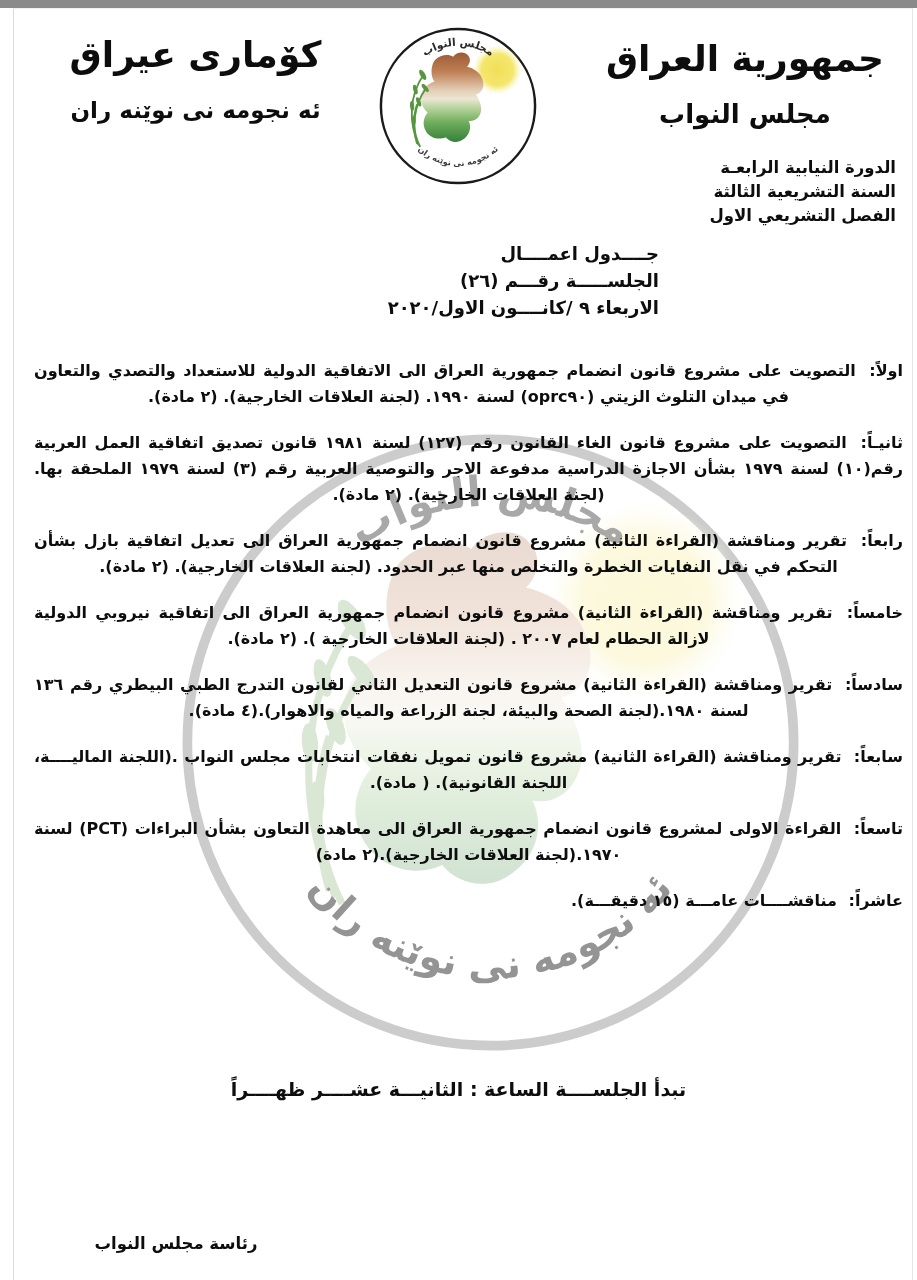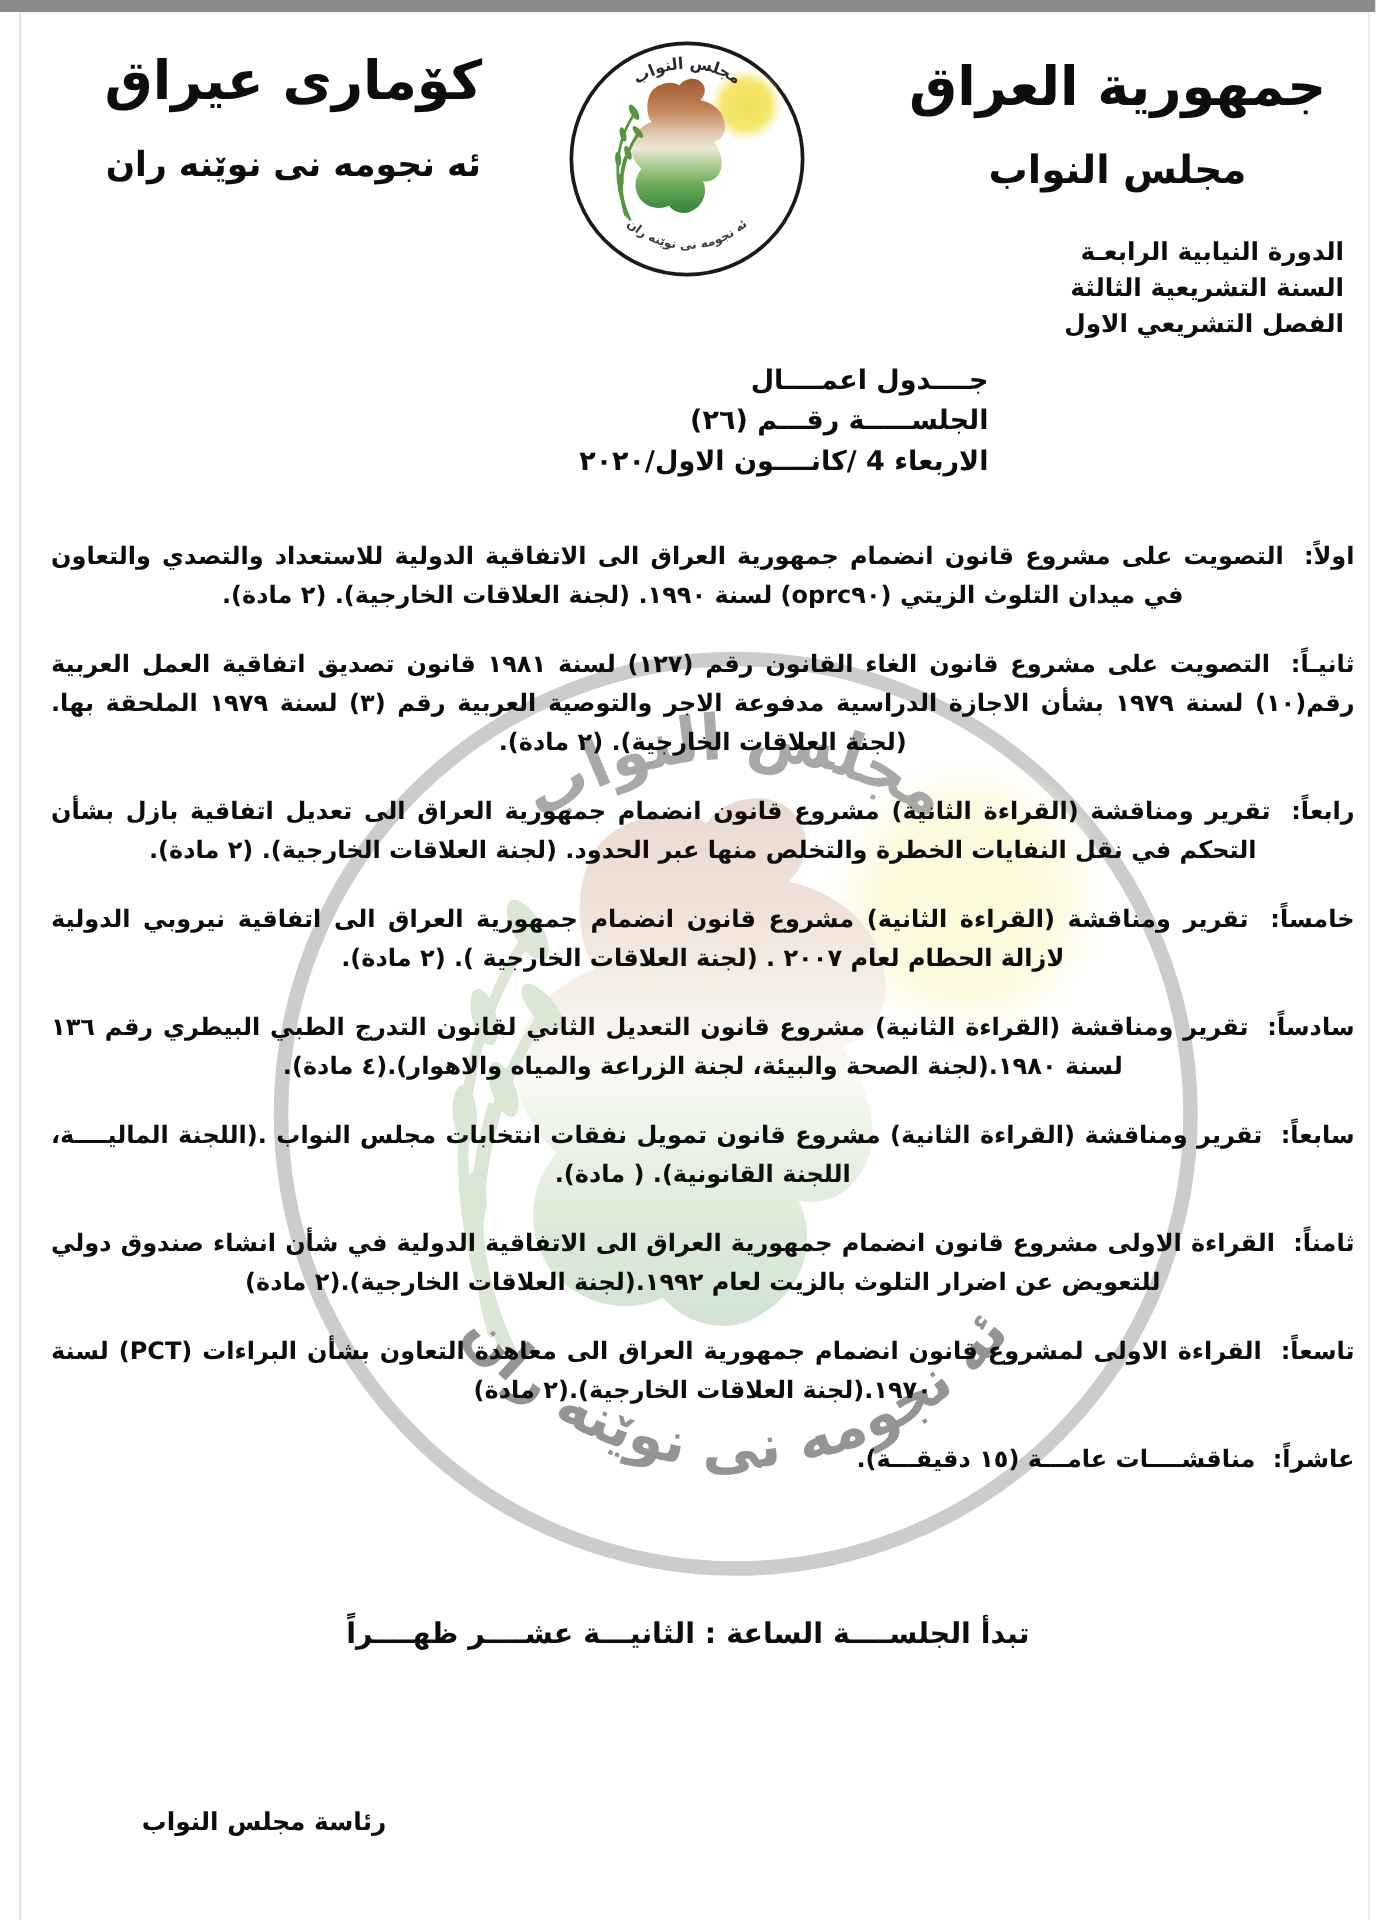--- a/index.html
+++ b/index.html
@@ -34,21 +34,21 @@
 
   
   .agenda-list{position:absolute;left:34px;right:14px;top:358px;z-index:2;}
   .item{direction:rtl;text-align:justify;text-align-last:center;font-weight:bold;
     font-size:16px;line-height:26px;margin-bottom:20px;}
   .item .label{margin-left:6px;}
   .item.single{text-align:right;text-align-last:right;}
 
   .session-time-line{position:absolute;left:0;top:1078px;width:917px;text-align:center;direction:rtl;
     font-weight:bold;font-size:19px;}
-  .signature{position:absolute;left:66px;top:1205px;width:220px;text-align:center;direction:rtl;
+  .signature{position:absolute;left:66px;top:1234px;width:220px;text-align:center;direction:rtl;
     font-weight:bold;font-size:16.5px;}
 
   
   .watermark{position:absolute;left:168px;top:420px;width:645px;height:645px;z-index:1;pointer-events:none;}
   .watermark svg{width:100%;height:100%;}
 </style>
 </head>
 <body>
 
 <div class="page">
@@ -116,21 +116,21 @@
 
   <div class="session-info">
     <div>الدورة النيابية الرابعـة</div>
     <div>السنة التشريعية الثالثة</div>
     <div>الفصل التشريعي الاول</div>
   </div>
 
   <div class="agenda-title">
     <div>جــــدول اعمــــال</div>
     <div>الجلســـــة رقـــم (٢٦)</div>
-    <div>الاربعاء 4 /كانــــون الاول/٢٠٢٠</div>
+    <div>الاربعاء ٩ /كانــــون الاول/٢٠٢٠</div>
   </div>
 
 
   <div class="watermark">
     <svg viewBox="0 0 200 200">
       <g opacity="0.22">
           <use href="#emblemArt"></use>
         </g>
       <text font-size="13" font-weight="bold" fill="#9a9a9a" opacity="0.85">
         <textPath href="#arcTop" startOffset="50%" text-anchor="middle">مجلس النواب</textPath>
@@ -160,24 +160,20 @@
     </div>
     <div class="item">
       <span class="label">سادساً:</span>
       <span>تقرير ومناقشة (القراءة الثانية) مشروع قانون التعديل الثاني لقانون التدرج الطبي البيطري رقم ١٣٦ لسنة ١٩٨٠.(لجنة الصحة والبيئة، لجنة الزراعة والمياه والاهوار).(٤ مادة).</span>
     </div>
     <div class="item">
       <span class="label">سابعاً:</span>
       <span>تقرير ومناقشة (القراءة الثانية) مشروع قانون تمويل نفقات انتخابات مجلس النواب .(اللجنة الماليــــة، اللجنة القانونية). ( مادة).</span>
     </div>
     <div class="item">
-      <span class="label">ثامناً:</span>
-      <span>القراءة الاولى مشروع قانون انضمام جمهورية العراق الى الاتفاقية الدولية في شأن انشاء صندوق دولي للتعويض عن اضرار التلوث بالزيت لعام ١٩٩٢.(لجنة العلاقات الخارجية).(٢ مادة)</span>
-    </div>
-    <div class="item">
       <span class="label">تاسعاً:</span>
       <span>القراءة الاولى لمشروع قانون انضمام جمهورية العراق الى معاهدة التعاون بشأن البراءات (PCT) لسنة ١٩٧٠.(لجنة العلاقات الخارجية).(٢ مادة)</span>
     </div>
     <div class="item single">
       <span class="label">عاشراً:</span>
       <span>مناقشــــات عامـــة (١٥ دقيقـــة).</span>
     </div>
   </div>
 
   <div class="session-time-line">تبدأ الجلســــة الساعة : الثانيـــة عشــــر ظهــــراً</div>

